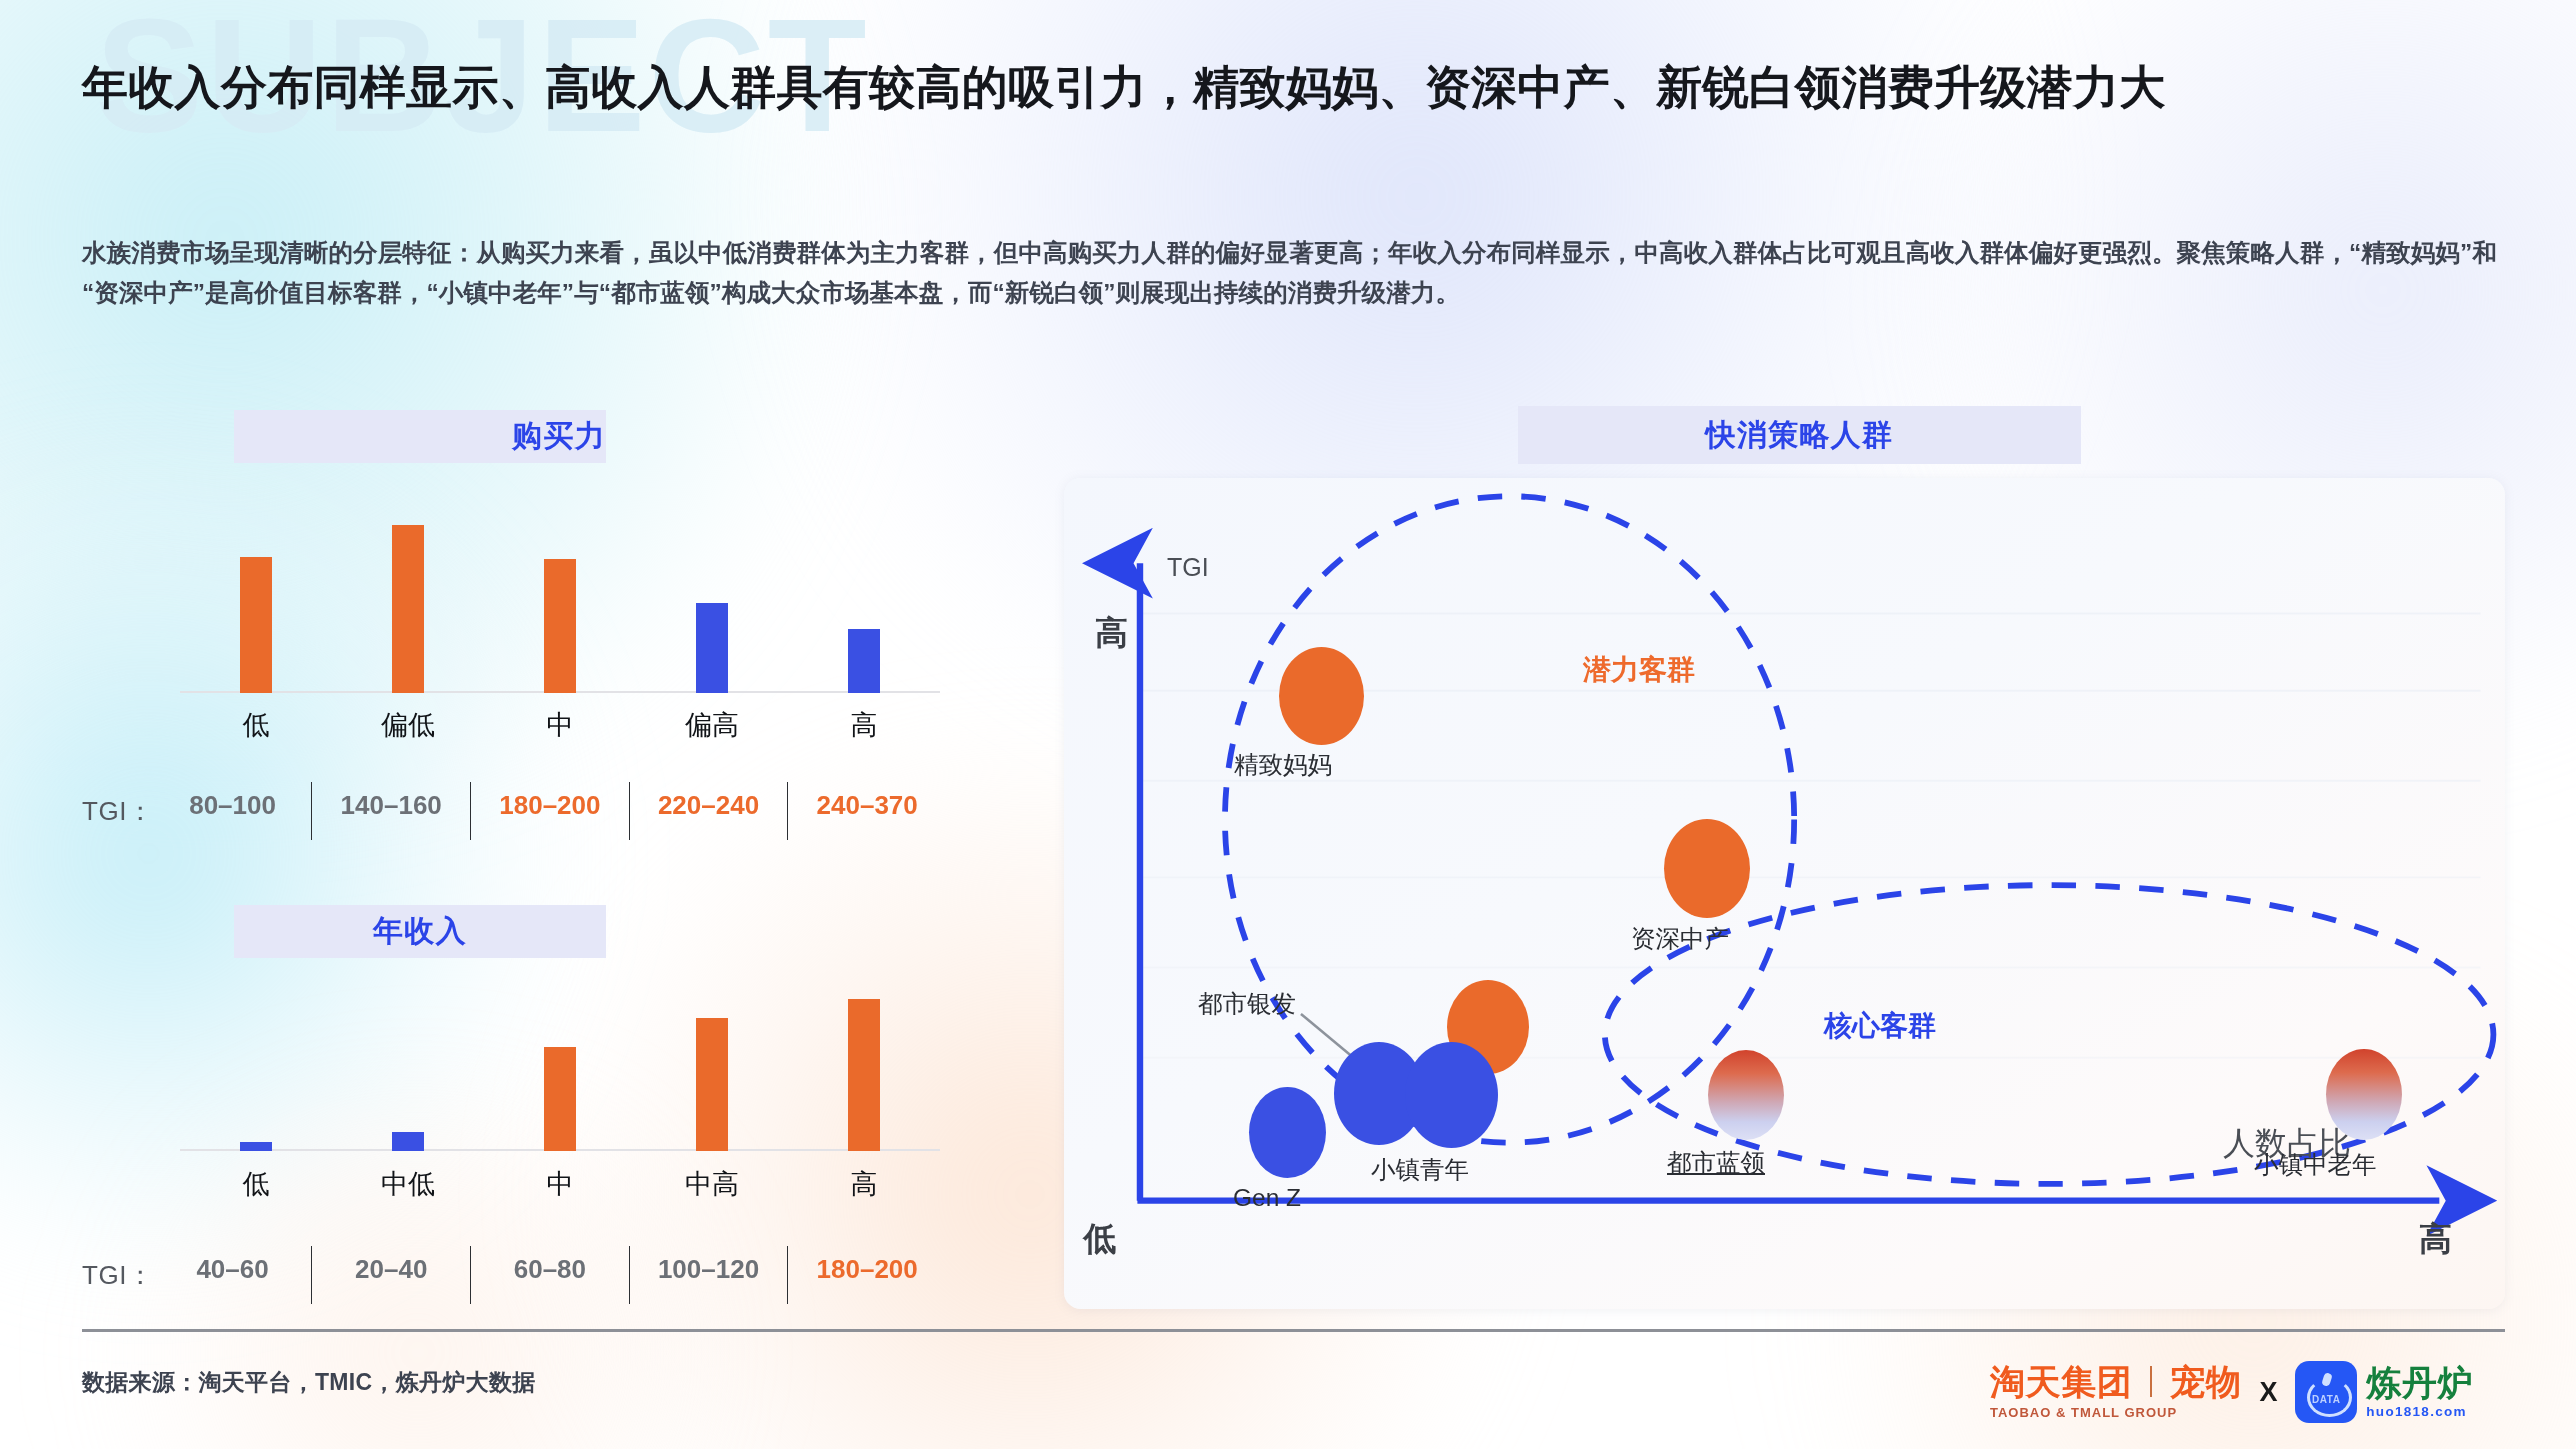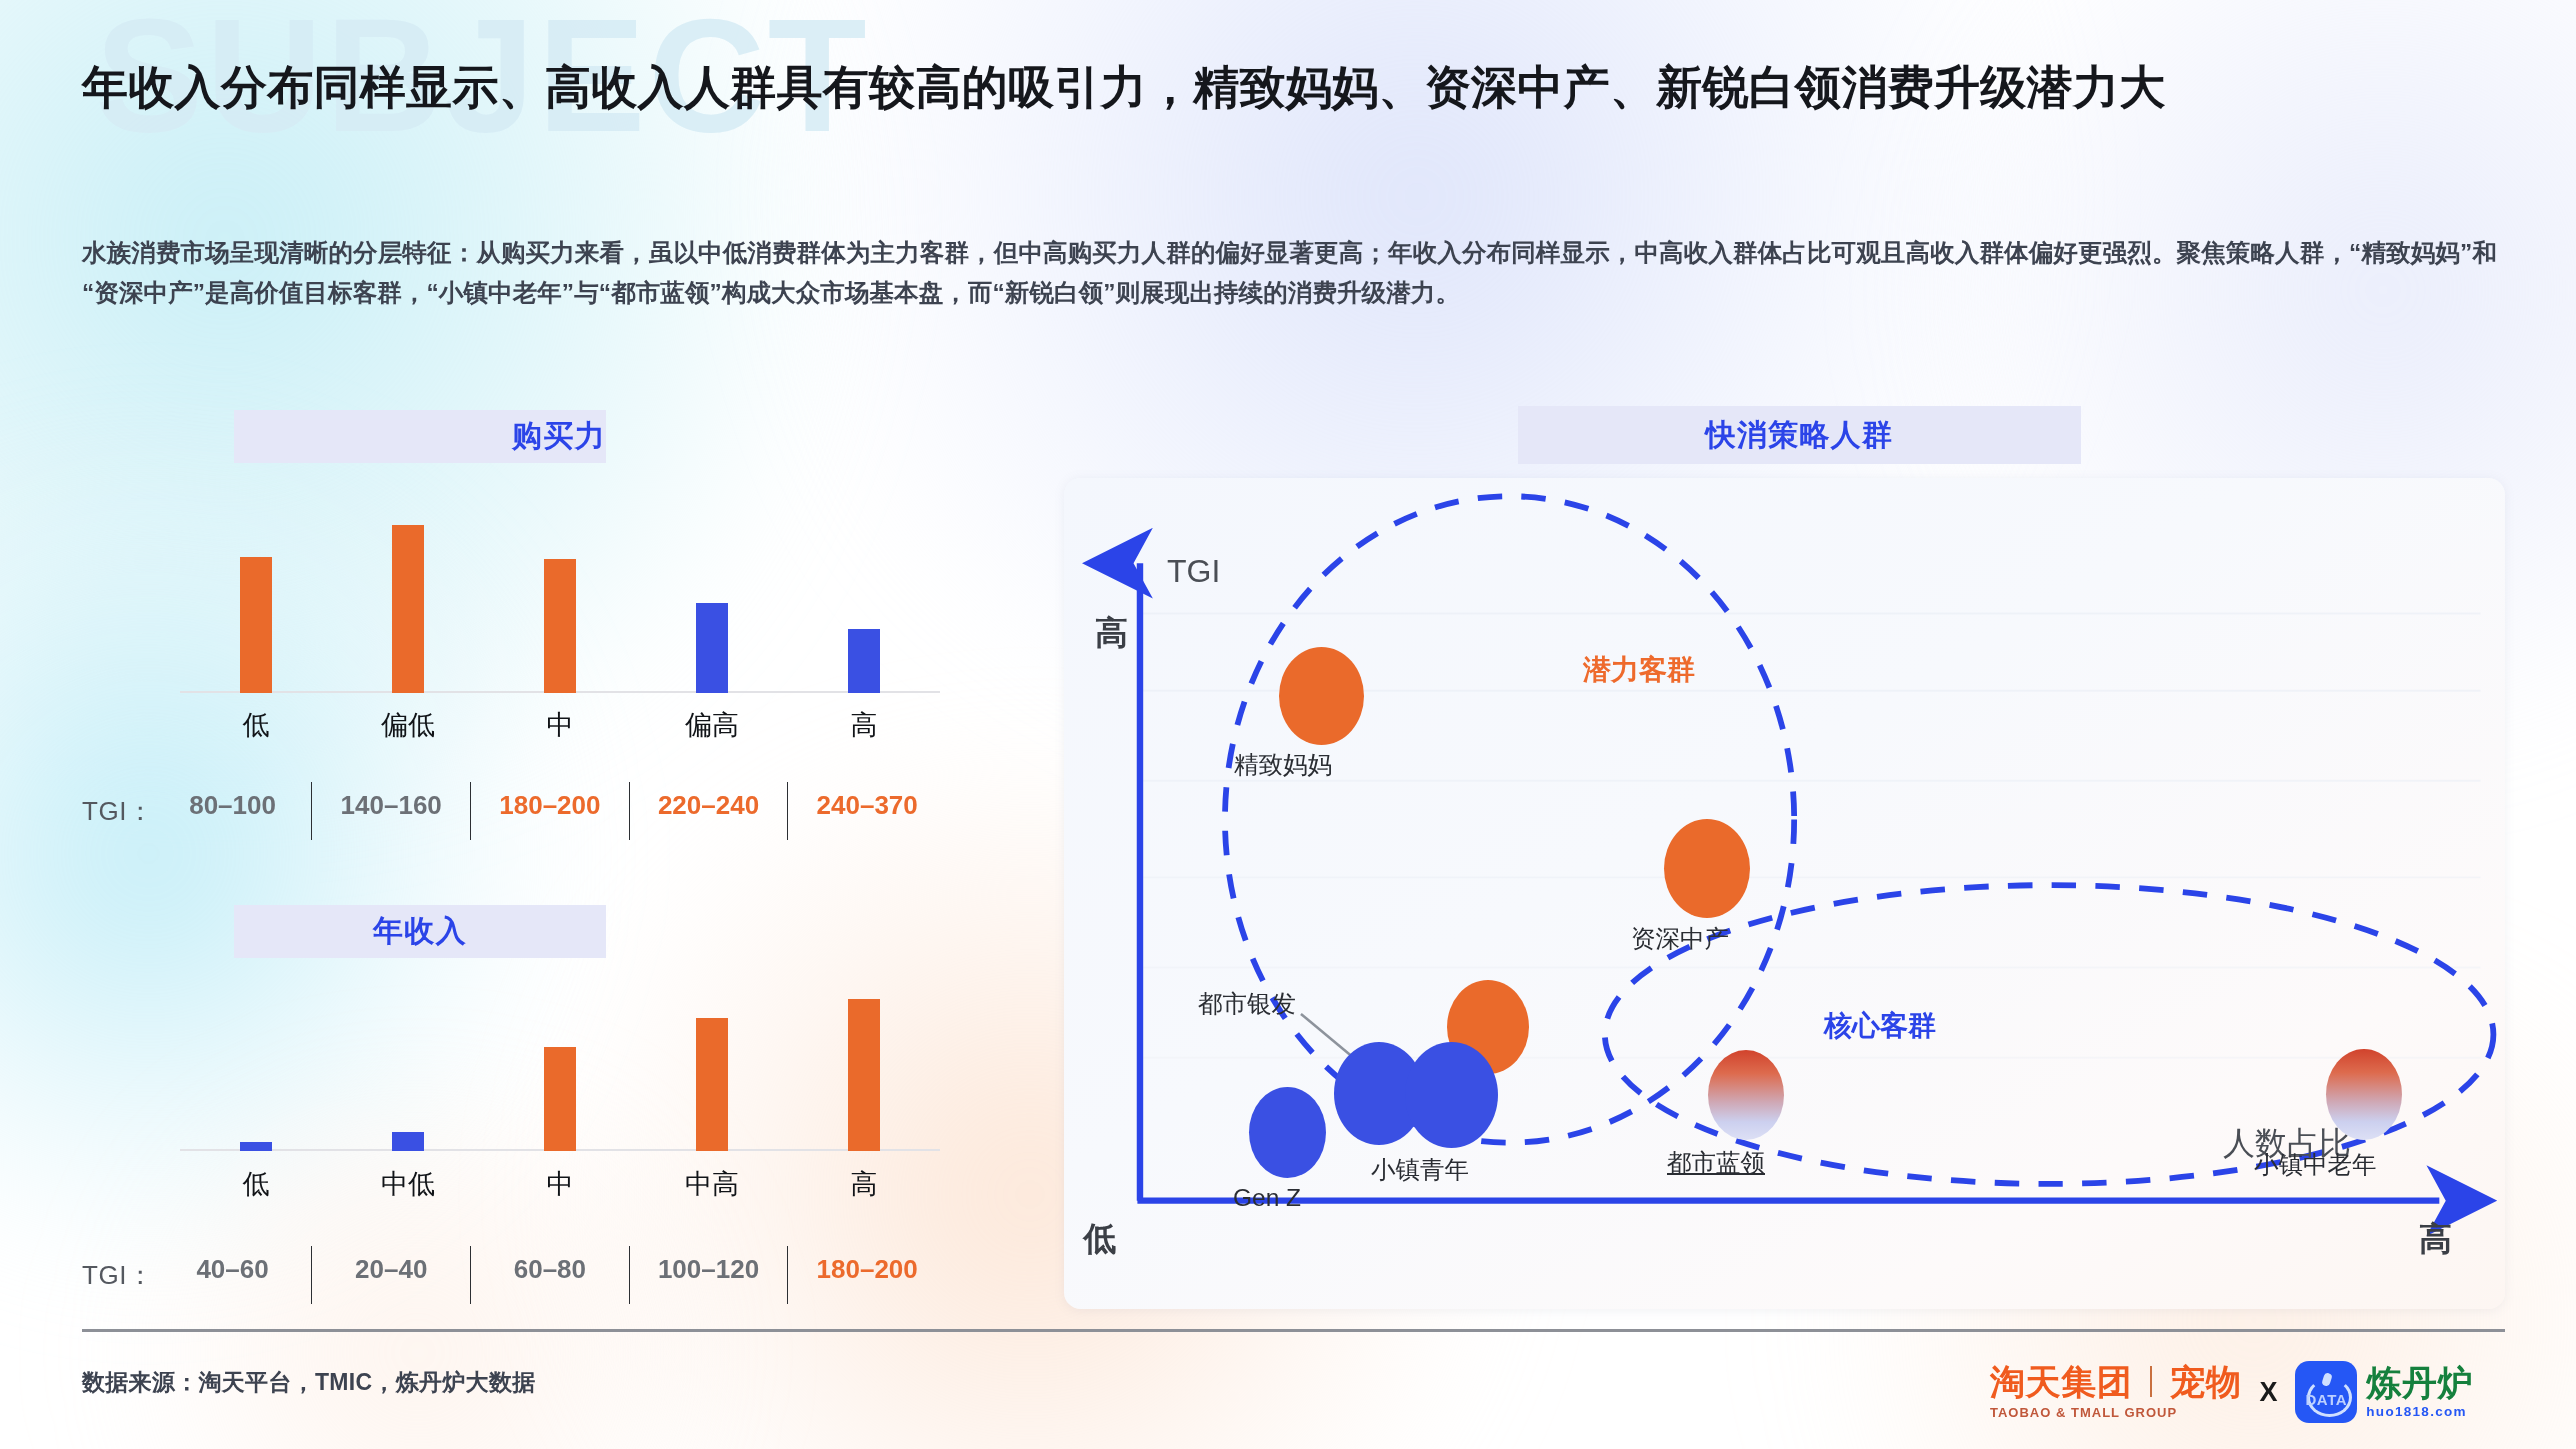--- a/index.html
+++ b/index.html
@@ -99,21 +99,21 @@
   .lg-tt{display:flex;flex-direction:column;align-items:flex-start;}
   .lg-tt-top{display:flex;align-items:center;gap:18px;}
   .lg-cn{font-size:35px;font-weight:bold;color:#f05b1e;letter-spacing:0.6px;line-height:1;}
   .lg-div{width:1.9px;height:31px;background:#c9703f;}
   .lg-en{font-size:13px;font-weight:bold;color:#c0573a;letter-spacing:1px;margin-top:5.8px;}
   .lg-x{font-size:27px;font-weight:bold;color:#1a1a1a;margin:0 3.9px;}
   .lg-ldl{display:flex;align-items:center;gap:9px;}
   .lg-badge{
     width:62px;height:62px;border-radius:14px;background:#2557f5;
     display:flex;align-items:center;justify-content:center;
-    color:#bcd0ff;font-size:15px;font-weight:bold;letter-spacing:0.6px;
+    color:#bcd0ff;font-size:10px;font-weight:bold;letter-spacing:0.6px;
     position:relative;
   }
   .lg-badge .arc{
     position:absolute;left:11.6px;top:16.7px;width:39px;height:33px;
     border:3.9px solid #cfe0ff;border-top-color:transparent;border-radius:50%;
   }
   .lg-badge .dot{position:absolute;left:28px;top:11.6px;width:7.7px;height:13px;background:#cfe0ff;border-radius:3.9px;transform:rotate(18deg);}
   .lg-ldl-txt{display:flex;flex-direction:column;}
   .lg-ldl-cn{font-size:35px;font-weight:bold;color:#15803d;letter-spacing:0.6px;line-height:1;}
   .lg-ldl-url{font-size:13.5px;font-weight:bold;color:#2557f5;letter-spacing:1.3px;margin-top:4.5px;}
@@ -229,21 +229,21 @@
     <line x1="118" y1="1122" x2="118" y2="132" stroke="#2b44e8" stroke-width="10" marker-end="url(#arrU)"></line>
     <line x1="114" y1="1122" x2="2136" y2="1122" stroke="#2b44e8" stroke-width="10" marker-end="url(#arrR)"></line>
 
     <ellipse cx="692" cy="530" rx="442" ry="502" fill="none" stroke="#2b44e8" stroke-width="9" stroke-dasharray="38 30"></ellipse>
 
     <ellipse cx="1530" cy="864" rx="690" ry="232" fill="none" stroke="#2b44e8" stroke-width="9" stroke-dasharray="38 30"></ellipse>
 
     <line x1="368" y1="832" x2="488" y2="932" stroke="#8d939c" stroke-width="4"></line>
   </svg>
 
-  <div class="axis-txt" style="left:103px;top:75px;font-size:32px;color:#4a4e55;">TGI</div>
+  <div class="axis-txt" style="left:103px;top:75px;font-size:25px;color:#4a4e55;">TGI</div>
   <div class="axis-txt" style="left:31px;top:133px;font-size:33px;font-weight:bold;color:#3b3f46;">高</div>
   <div class="axis-txt" style="left:1159px;top:644px;font-size:32px;color:#4a4e55;">人数占比</div>
   <div class="axis-txt" style="left:19.3px;top:739px;font-size:33px;font-weight:bold;color:#3b3f46;">低</div>
   <div class="axis-txt" style="left:1355px;top:739px;font-size:33px;font-weight:bold;color:#3b3f46;">高</div>
 
   <div class="zone-lbl" style="left:519px;top:173px;color:#ee6a2c;">潜力客群</div>
   <div class="zone-lbl" style="left:760px;top:529px;color:#2b44e8;">核心客群</div>
 
   <div class="bub bub-orange" style="left:215px;top:169px;width:85px;height:98px;"></div>
   <div class="bub-lbl" style="left:170px;top:270px;">精致妈妈</div>

